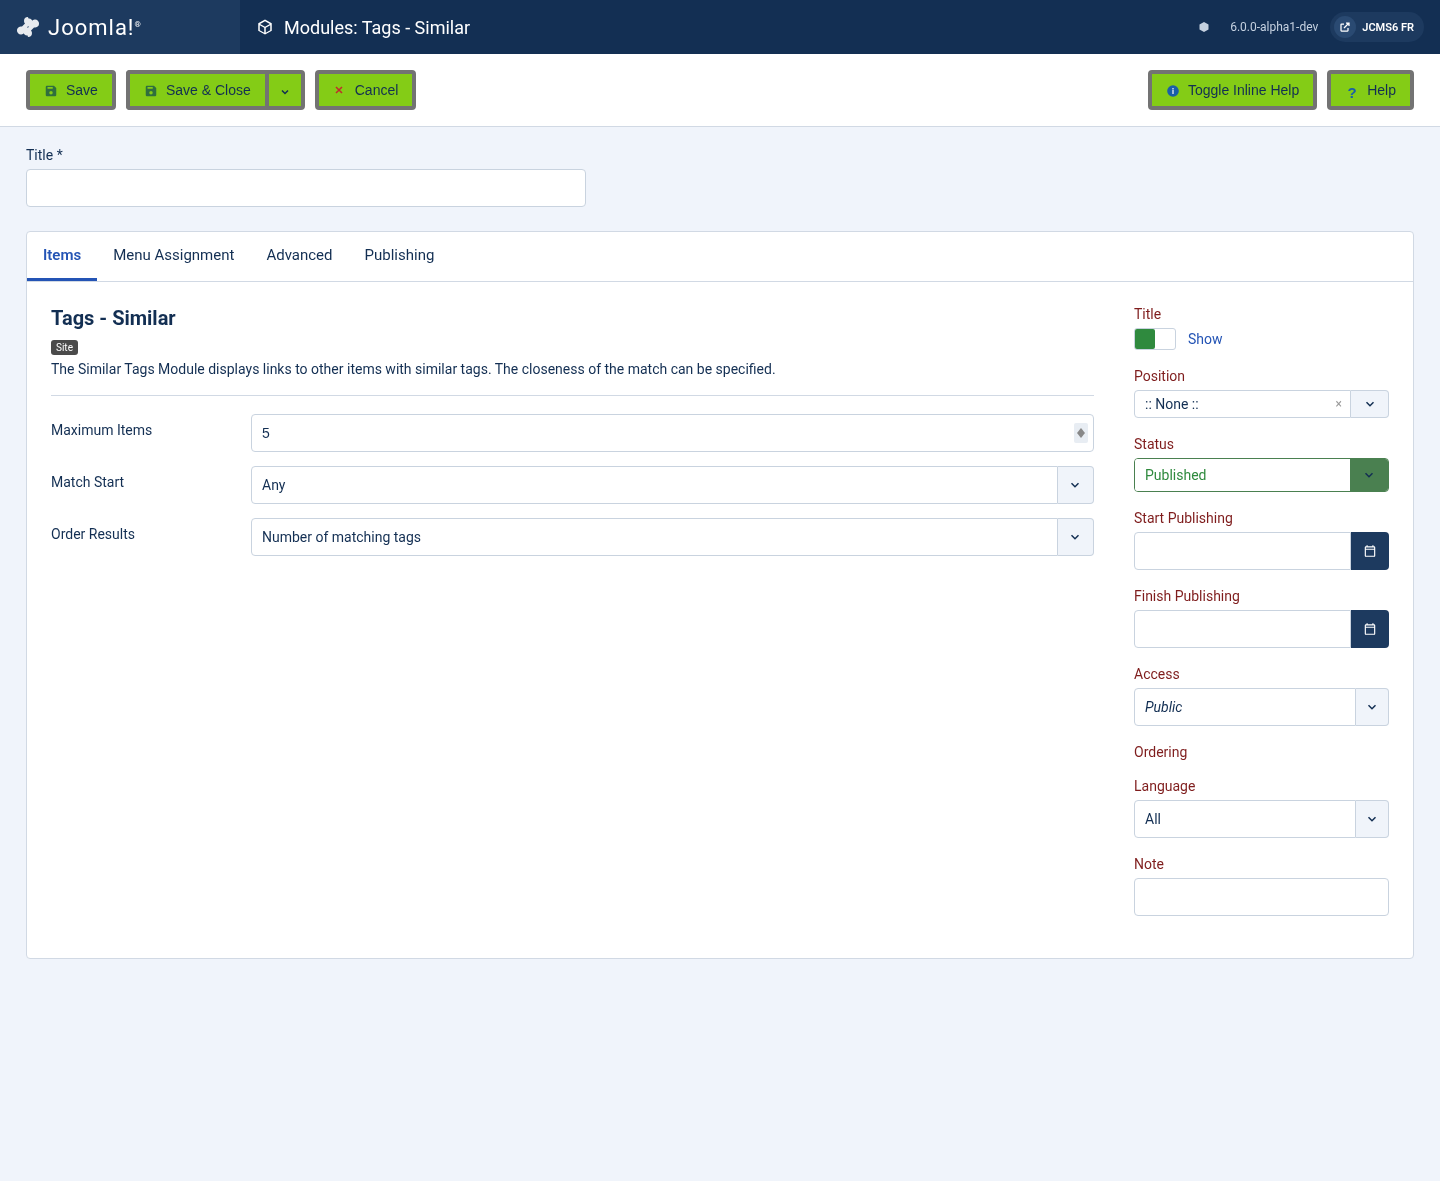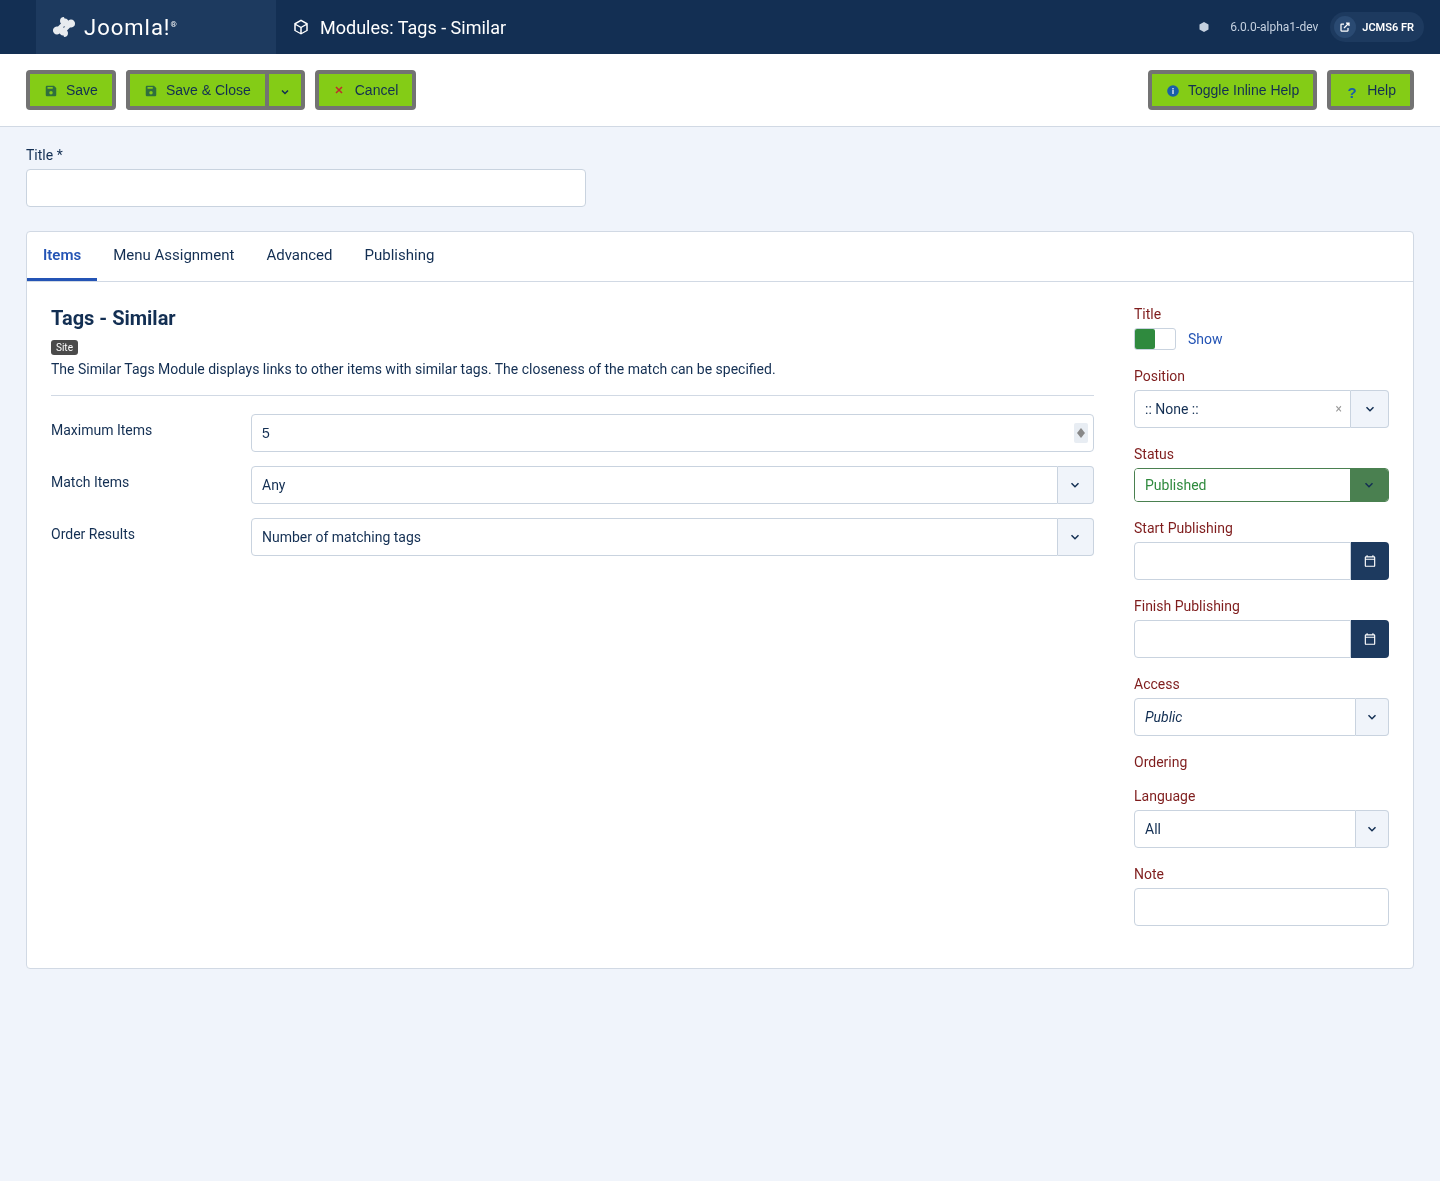--- a/index.html
+++ b/index.html
@@ -1,18 +1,18 @@
 <!DOCTYPE html>
 <html><head>
 <meta charset="utf-8">
 <style>
 * { box-sizing: border-box; margin: 0; padding: 0; }
 body { font-family: -apple-system, BlinkMacSystemFont, "Segoe UI", Roboto, sans-serif; background: #f0f4fb; font-size: 14px; color: #132f53; }
 
-.topbar { background: #132f53; height: 54px; display: flex; align-items: center; padding-left: 36px; }
+.topbar { background: #132f53; height: 54px; display: flex; align-items: center; }
 .logo-area { width: 240px; background: #1d3a5f; height: 100%; display: flex; align-items: center; padding: 0 16px; }
 .logo-text { color: #fff; font-size: 22px; font-weight: 400; letter-spacing: 1px; }
 .logo-text sup { font-size: 8px; }
 .topbar-title { display: flex; align-items: center; gap: 10px; padding: 0 16px; color: #fff; font-size: 18px; flex: 1; }
 .topbar-right { display: flex; align-items: center; gap: 12px; padding: 0 16px; color: #c5d1e0; font-size: 12px; }
 .user-pill { background: #1d3a5f; border-radius: 16px; padding: 4px 10px 4px 4px; display: flex; align-items: center; gap: 6px; color: #fff; font-size: 11px; font-weight: 600; }
 .user-pill-icon { width: 22px; height: 22px; background: #2a4a72; border-radius: 50%; display: flex; align-items: center; justify-content: center; }
 
 .toolbar { background: #fff; border-bottom: 1px solid #d1d9e4; padding: 16px 26px; display: flex; gap: 10px; }
 .btn { background: #84cc16; border: 4px solid #737373; border-radius: 4px; padding: 8px 14px; font-size: 14px; display: inline-flex; align-items: flex-end; gap: 8px; cursor: pointer; color: #132f53; }
@@ -57,21 +57,21 @@
 .number-spin { position: absolute; right: 6px; top: 50%; transform: translateY(-50%); width: 14px; height: 20px; background: #e8edf3; border-radius: 2px; display: flex; flex-direction: column; align-items: center; justify-content: center; font-size: 8px; color: #666; }
 
 .side-field { margin-bottom: 18px; }
 .side-label { color: #7f1d1d; margin-bottom: 6px; display: block; }
 .toggle-row { display: flex; align-items: center; gap: 12px; }
 .toggle { width: 42px; height: 22px; background: #fff; border: 1px solid #c9d3df; border-radius: 3px; position: relative; cursor: pointer; }
 .toggle::before { content: ''; position: absolute; left: 0; top: 0; width: 20px; height: 20px; background: #2f8a3e; border-radius: 2px; }
 .toggle-label { color: #2454b5; }
 
 .pos-wrap { display: flex; }
-.pos-input { flex: 1; border: 1px solid #c9d3df; border-radius: 4px 0 0 4px; height: 38px; padding: 0 10px; display: flex; align-items: center; position: relative; background: #fff; }
+.pos-input { flex: 1; border: 1px solid #c9d3df; border-radius: 4px 0 0 4px; height: 28px; padding: 0 10px; display: flex; align-items: center; position: relative; background: #fff; }
 .pos-x { position: absolute; right: 8px; color: #999; font-size: 12px; cursor: pointer; }
 .pos-chev { width: 38px; border: 1px solid #c9d3df; border-left: none; border-radius: 0 4px 4px 0; background: #f0f4fa; display: flex; align-items: center; justify-content: center; cursor: pointer; }
 
 .status-wrap { display: flex; border: 1px solid #4a8050; border-radius: 4px; overflow: hidden; }
 .status-val { flex: 1; padding: 8px 10px; color: #2f8a3e; background: #fff; }
 .status-chev { width: 38px; background: #4a8050; display: flex; align-items: center; justify-content: center; }
 
 .date-wrap { display: flex; }
 .date-input { flex: 1; border: 1px solid #c9d3df; border-radius: 4px 0 0 4px; height: 38px; padding: 0 10px; }
 .date-btn { width: 38px; background: #1d3a5f; border-radius: 0 4px 4px 0; display: flex; align-items: center; justify-content: center; cursor: pointer; }
@@ -196,21 +196,21 @@
                   </svg>
                 <svg width="8" height="5" viewBox="0 0 10 6">
                     <path d="M5 6L0 0h10z" fill="#888"></path>
                   </svg>
               </div>
             </div>
           </div>
         </div>
 
         <div class="form-row">
-          <div class="fl">Match Items</div>
+          <div class="fl">Match Start</div>
           <div class="fc">
             <div class="select-wrap">
               <div class="input" style="display:flex;align-items:center;">Any</div>
               <div class="chev">
                   <svg width="14" height="14" viewBox="0 0 24 24" fill="none" stroke="#132f53" stroke-width="2.5">
                     <path d="M6 9l6 6 6-6"></path>
                   </svg>
                 </div>
             </div>
           </div>

